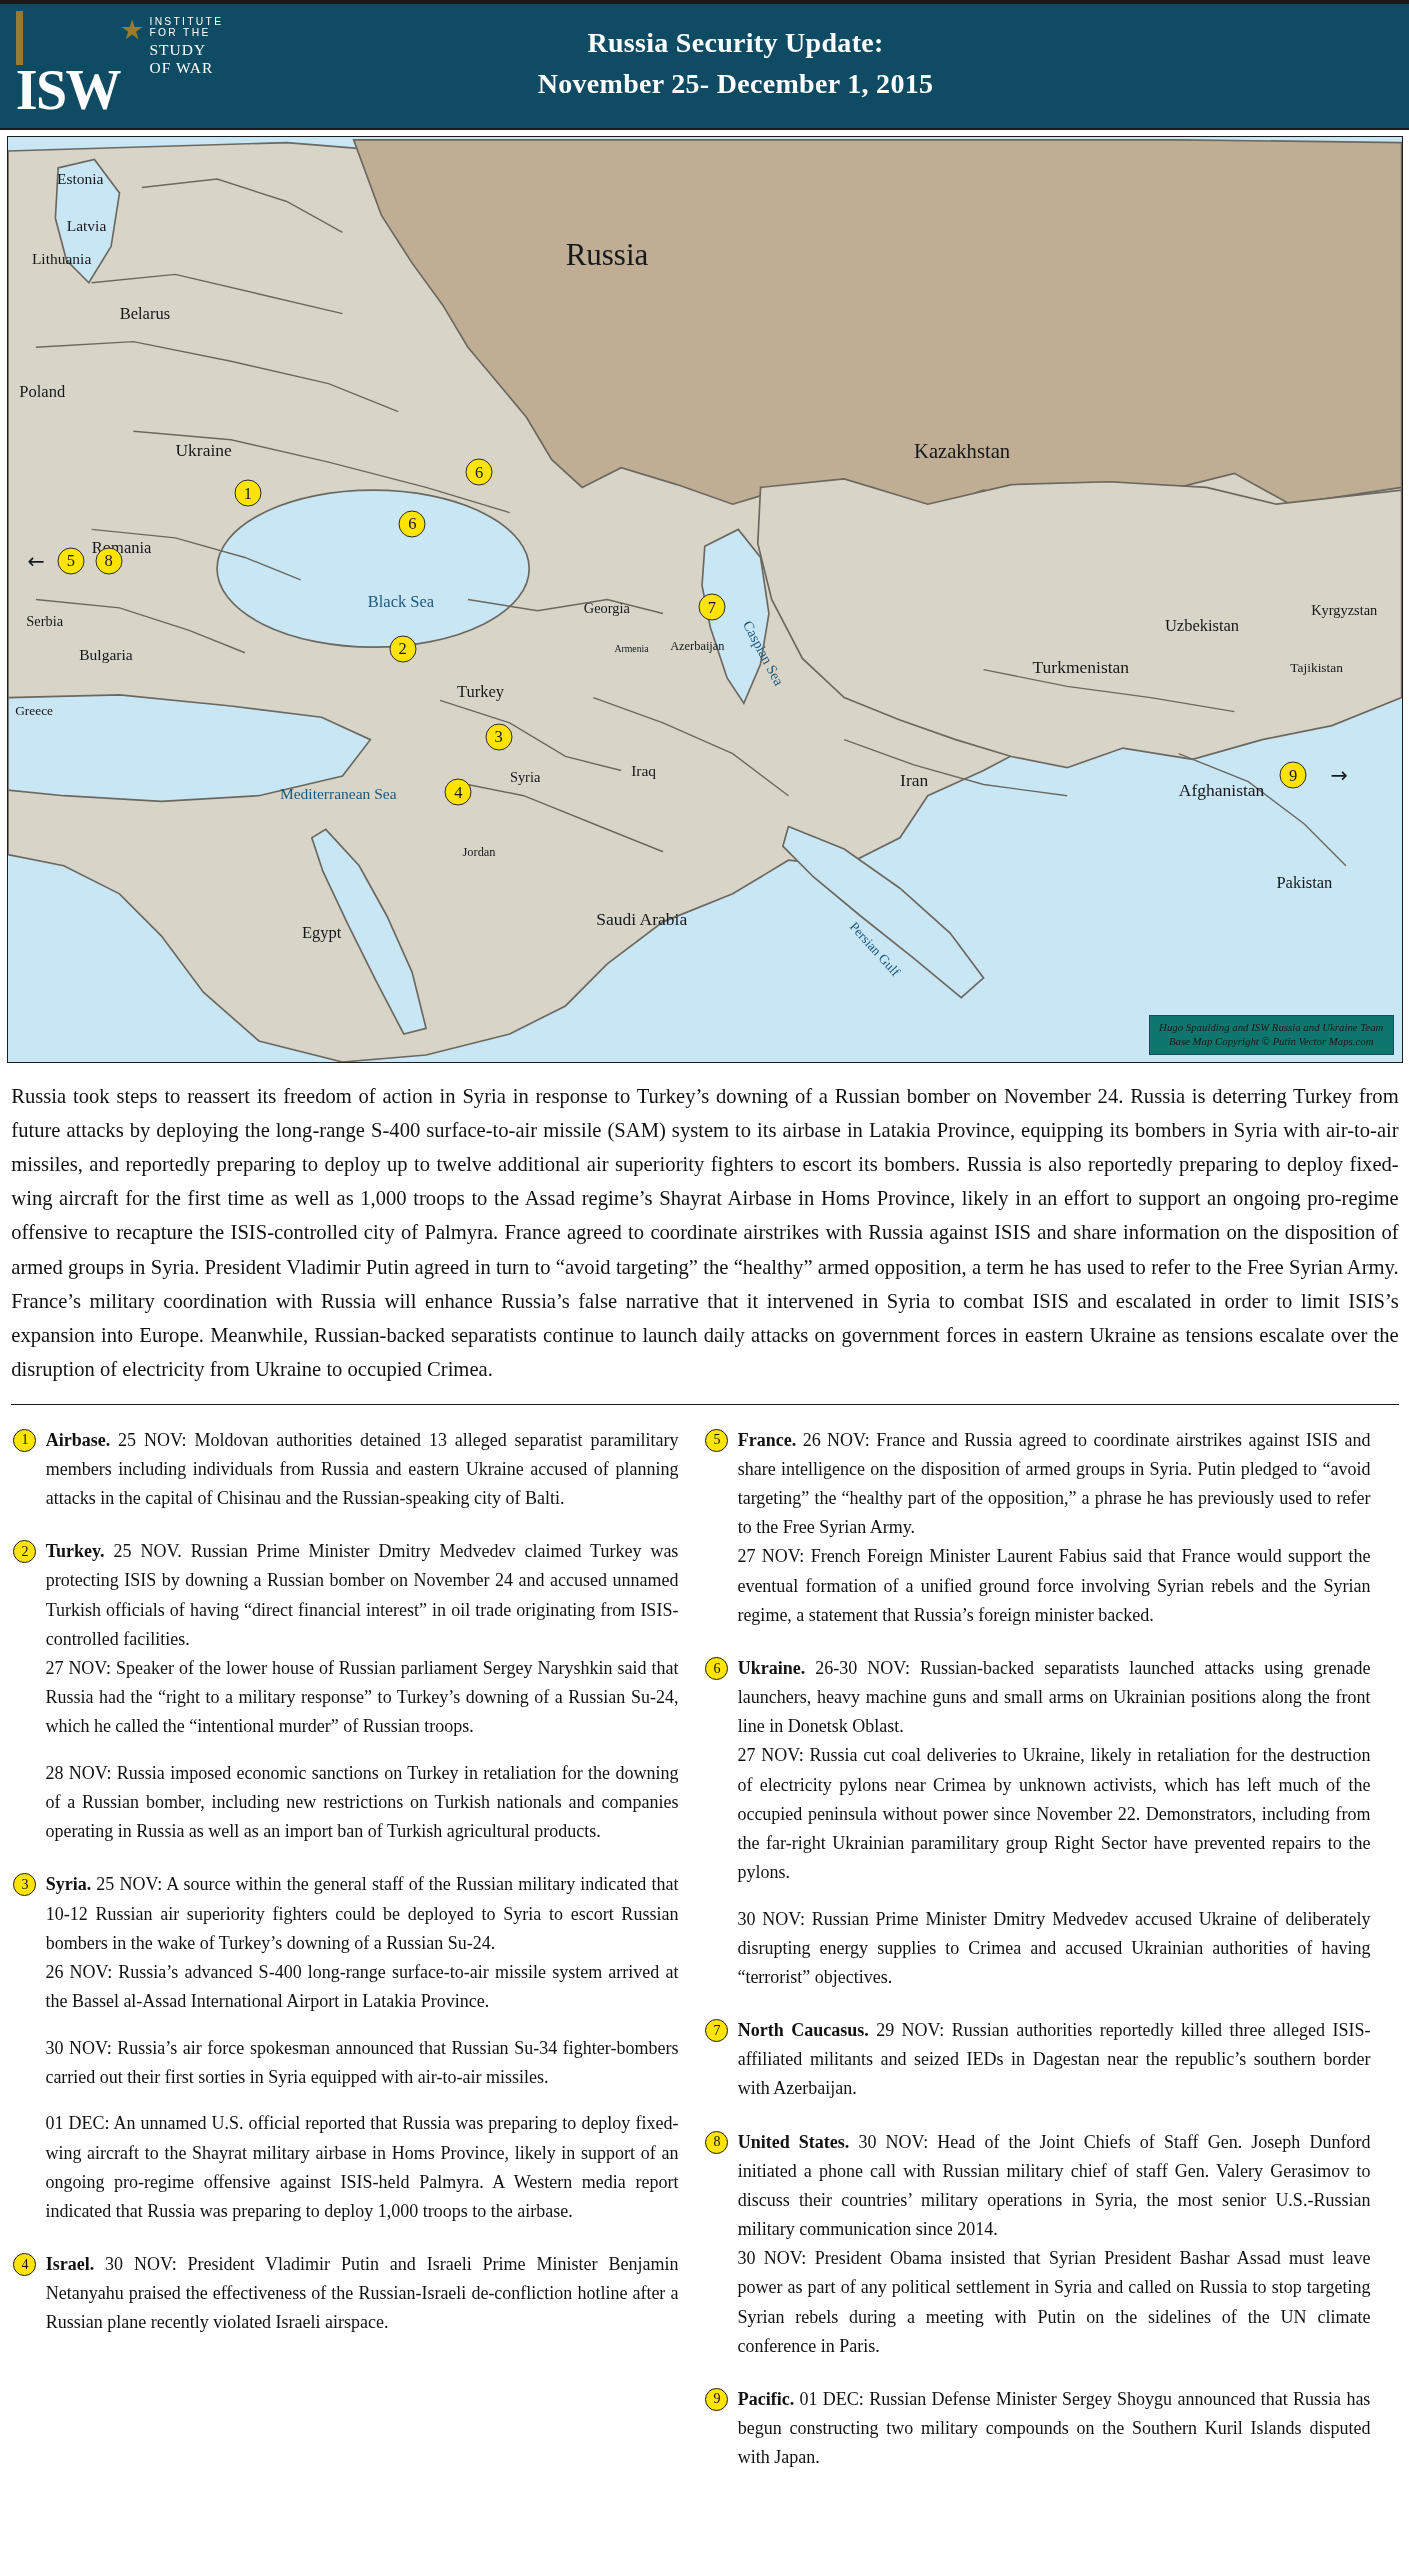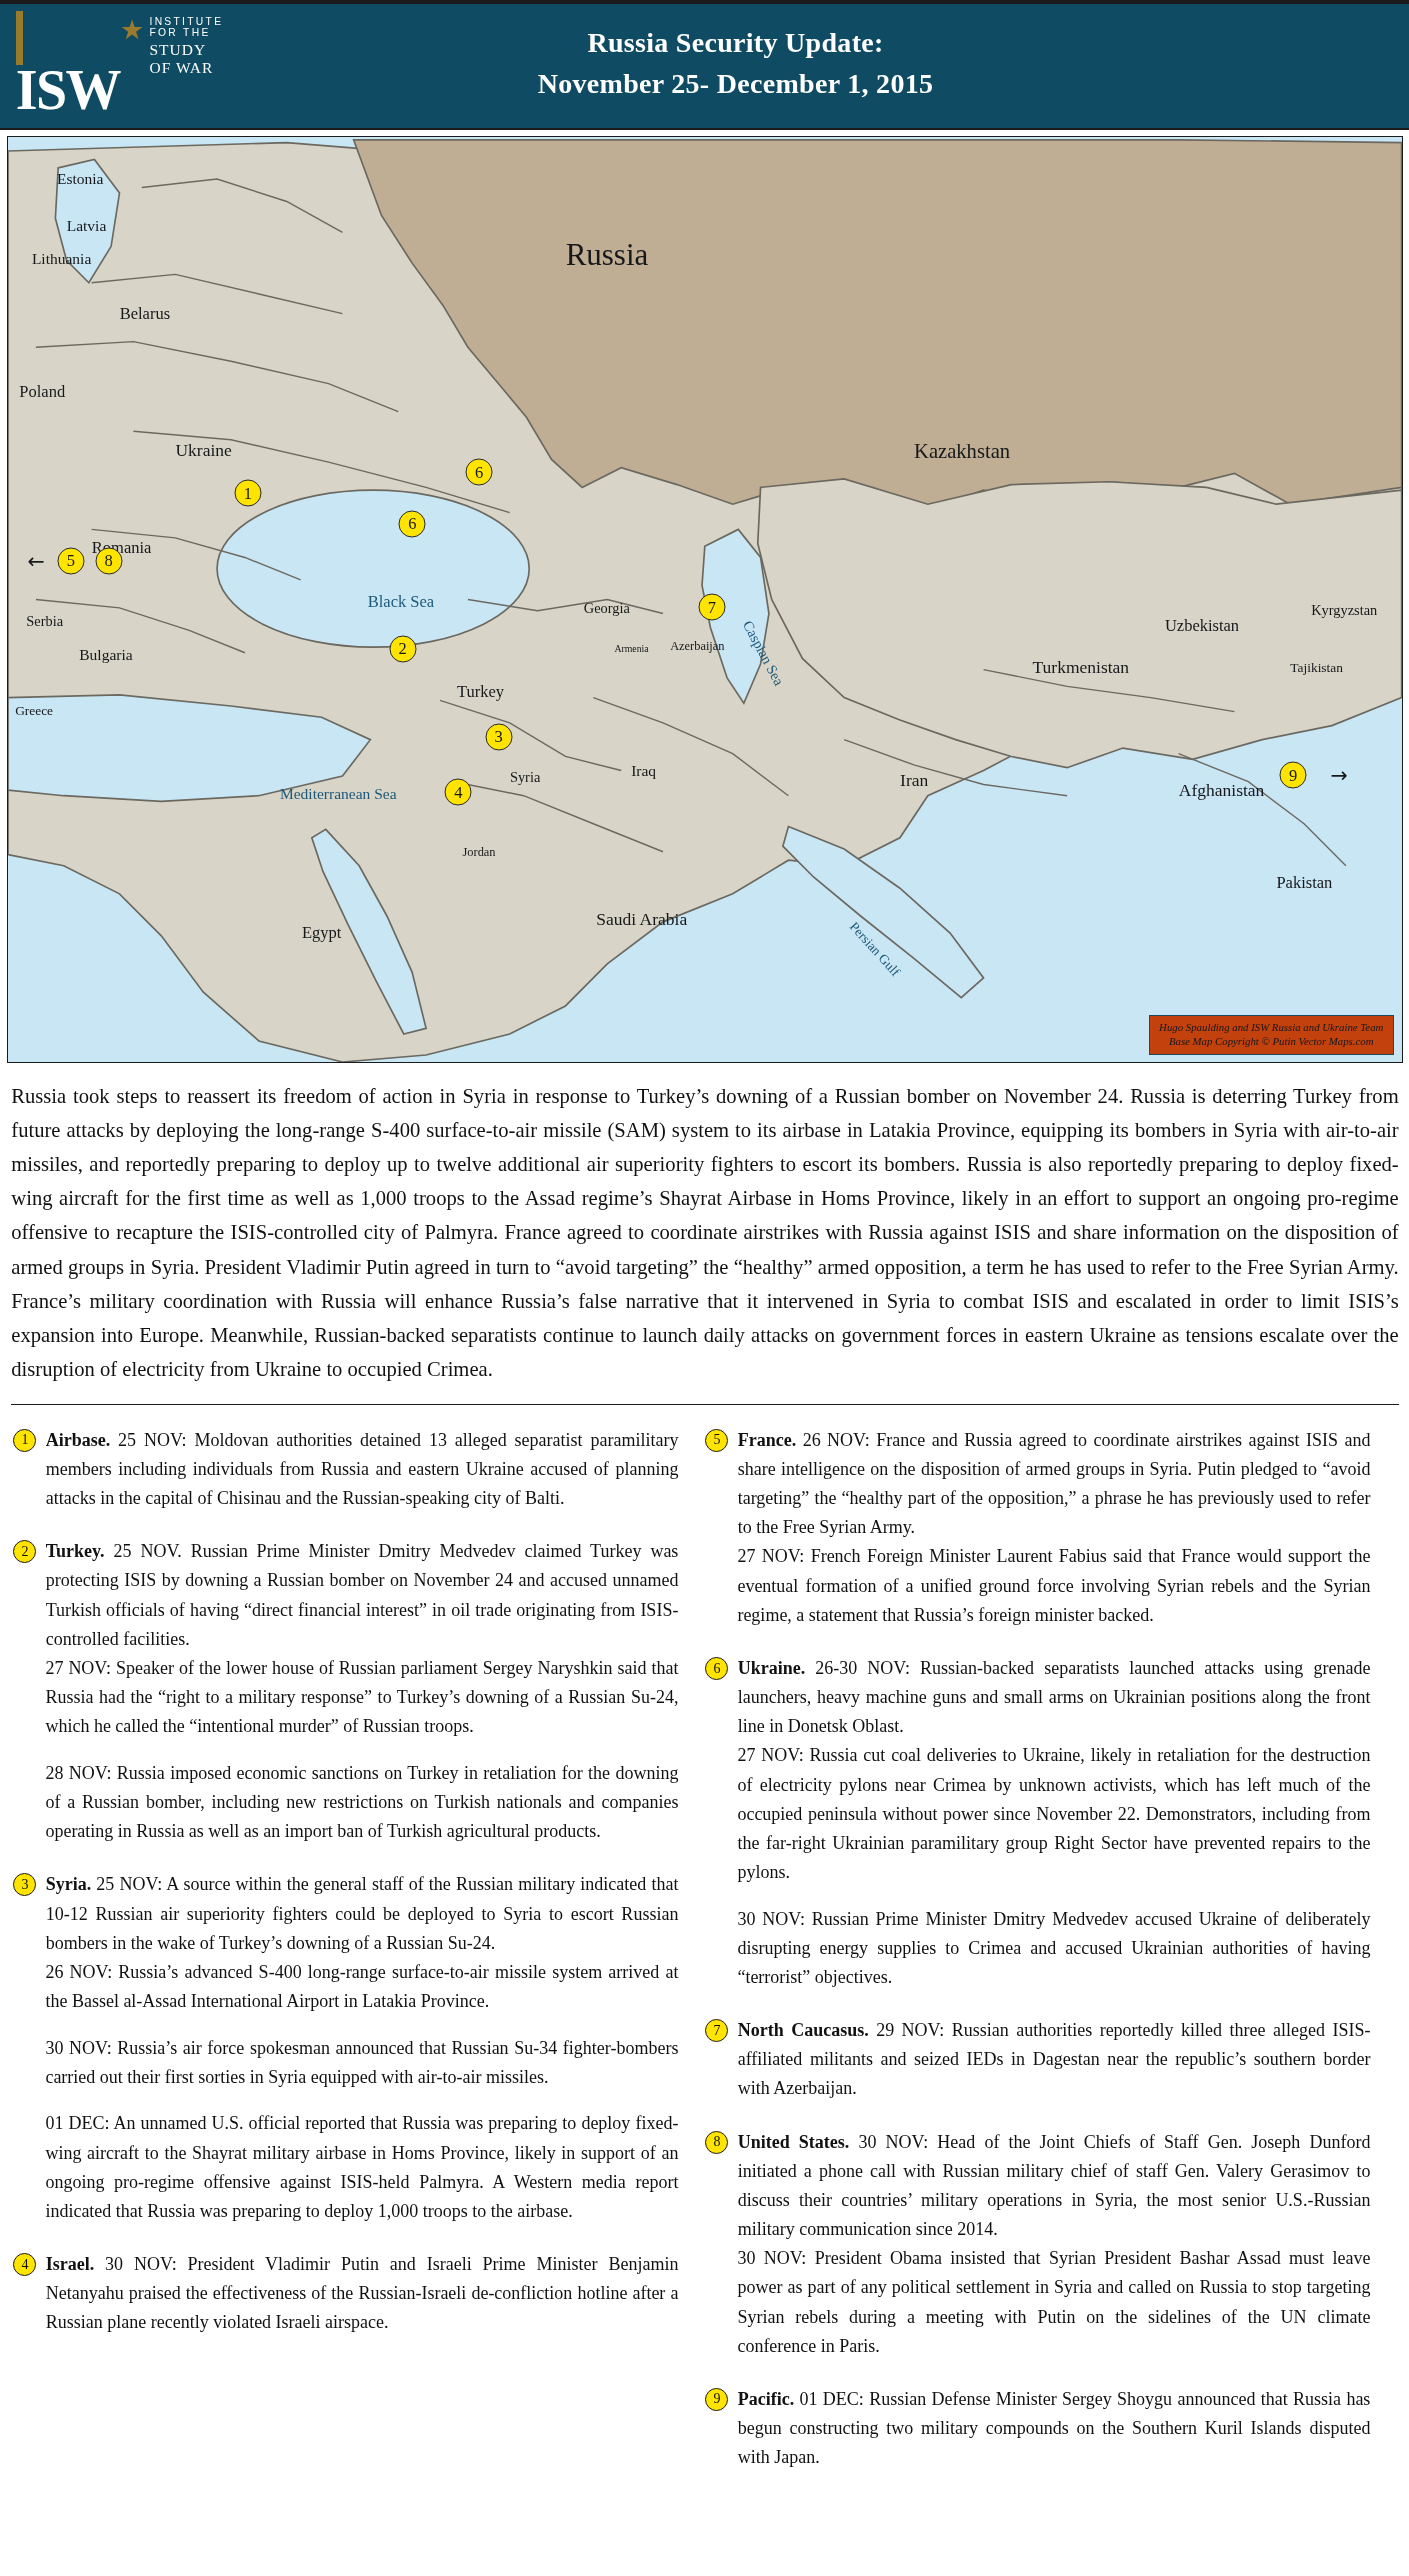--- a/index.html
+++ b/index.html
@@ -134,21 +134,21 @@
     position: absolute;
     font-size: 20.6px;
     color: #16181a;
     transform: translate(-50%, -50%);
     font-family: "DejaVu Sans", sans-serif;
   }
 
   .map-credit {
     position: absolute;
     right: 8.2px; bottom: 7.2px;
-    background: #c2410c;
+    background: #0f766e;
     border: 1px solid #1b4a5e;
     padding: 4.1px 9.3px 5.2px 9.3px;
     text-align: center;
     line-height: 1.35;
   }
   .map-credit div {
     font-family: "Liberation Serif", "DejaVu Serif", serif;
     font-style: italic;
     font-size: 10.8px;
     color: #16181a;

